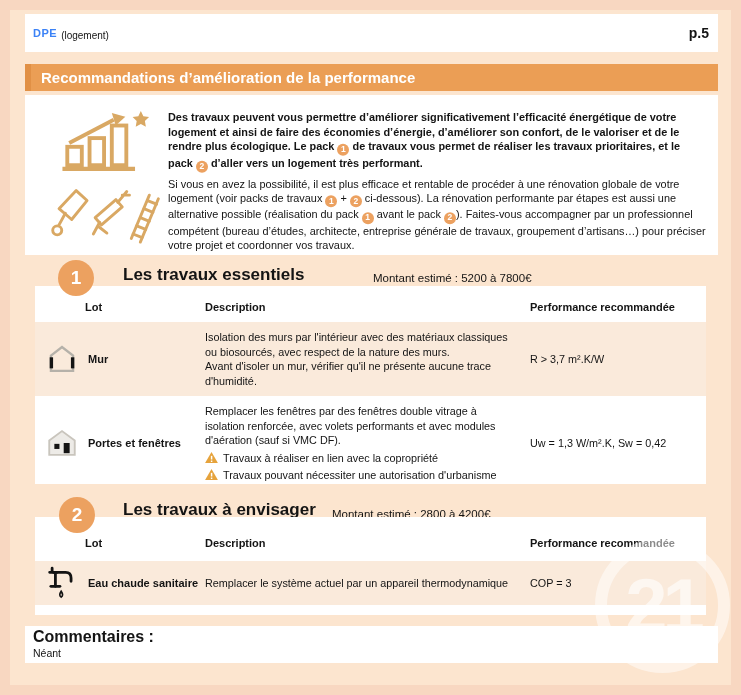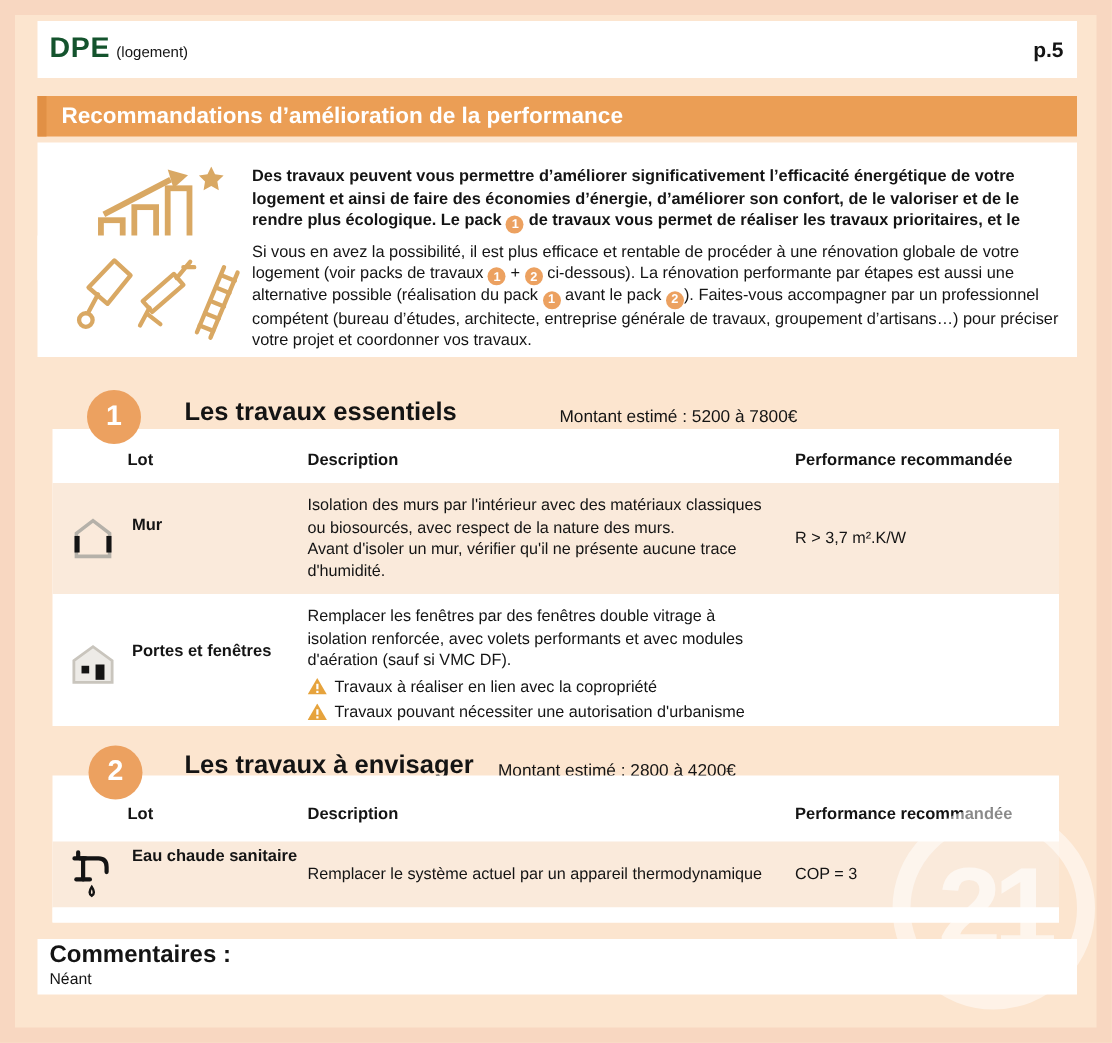--- a/index.html
+++ b/index.html
@@ -5,32 +5,32 @@
   * { margin:0; padding:0; box-sizing:border-box; }
   html,body { width:741px; height:695px; }
   body { font-family:"Liberation Sans", sans-serif; background:#f8d7c1; color:#141414; }
   .page { position:relative; width:741px; height:695px; background:#f8d7c1; overflow:hidden; }
   .page-inner { position:absolute; left:10px; top:10px; right:10px; bottom:10px; background:#fce5cf; }
 
   .block { position:absolute; left:25px; width:693px; background:#ffffff; }
 
   
   .band-header { top:14px; height:38px; display:flex; align-items:center; padding:0 9px 0 8px; }
-  .brand { color:#14532d; font-weight:bold; font-size:19px; letter-spacing:.5px; }
+  .brand { color:#3b82f6; font-weight:bold; font-size:11px; letter-spacing:.5px; }
   .doc-title { font-size:15.5px; margin-left:22px; }
   .doc-scope { font-size:10px; margin-left:4px; margin-top:5px; }
   .page-num { margin-left:auto; font-weight:bold; font-size:14px; }
 
   
   .banner { top:64px; height:27px; background:#eb9e55; border-left:6px solid #e19045; display:flex; align-items:center; }
   .banner span { color:#fff; font-weight:bold; font-size:15px; padding-left:10px; }
 
   
   .intro1 { top:95px; height:92px; }
-  .intro2 { top:157px; height:81px; }
+  .intro2 { top:174px; height:81px; }
   .intro-icon { position:absolute; left:22px; top:0; width:118px; height:100%; display:flex; align-items:center; justify-content:center; }
   .intro-text { position:absolute; left:143px; right:12px; top:50%; transform:translateY(-50%); font-size:10.9px; line-height:1.3; }
   .intro1 .intro-text { font-weight:bold; line-height:1.34; }
 
   .pack-badge { display:inline-flex; width:12px; height:12px; border-radius:50%; background:#eca160; color:#fff;
     font-size:8.5px; font-weight:bold; align-items:center; justify-content:center; vertical-align:-2px; }
 
   
   .sec-circle { position:absolute; width:36px; height:36px; border-radius:50%; background:#eca160; color:#fff;
     font-weight:bold; font-size:19px; display:flex; align-items:center; justify-content:center; z-index:3; }
@@ -45,21 +45,21 @@
   .thead1 { height:36px; align-items:end; padding-bottom:9px; }
   .thead2 { height:44px; align-items:end; padding-bottom:12px; }
   .th { font-weight:bold; font-size:11px; }
   .th-lot { padding-left:50px; }
   .th-perf { padding-left:5px; }
   .row-pale { background:#faeadb; }
   .row-mur { height:74px; }
   .row-portes { height:88px; }
   .row-ecs { height:44px; }
   .t2-bottom { height:10px; background:#fff; }
-  .lot-cell { display:flex; gap:7px; padding-left:8px; font-weight:bold; font-size:11px; }
+  .lot-cell { display:flex; align-items:center; gap:7px; padding-left:8px; font-weight:bold; font-size:11px; }
   .lot-icon { width:38px; display:flex; justify-content:center; flex-shrink:0; }
   .desc-cell { font-size:10.8px; line-height:1.35; padding:8px 14px 8px 0; }
   .desc-text { white-space:pre-line; }
   .perf-cell { font-size:10.8px; padding-left:5px; }
   .warning-line { display:flex; align-items:flex-start; gap:5px; margin-top:3px; }
   .warning-line svg { flex-shrink:0; margin-top:1px; }
 
   
   .comments { top:626px; height:37px; padding:2px 10px 0 8px; }
   .comments-label { font-weight:bold; font-size:16px; }
@@ -178,20 +178,21 @@
         </div>
         <div class="warning-line">
           <svg width="13" height="11" viewBox="0 0 14 12">
             <path d="M7 0 L14 12 H0 Z" fill="#e6a33c"></path>
             <rect x="6.3" y="4.2" width="1.6" height="4" fill="#fff"></rect>
             <rect x="6.3" y="9.3" width="1.6" height="1.6" fill="#fff"></rect>
           </svg>
           <span>Travaux pouvant nécessiter une autorisation d'urbanisme</span>
         </div>
       </div>
+      <div class="perf-cell">Uw = 1,3 W/m².K, Sw = 0,42</div>
     </div>
   </div>
 
   <div class="sec-circle" style="left:59px; top:497px;">2</div>
   <div class="sec-title" style="left:123px; top:500px;">Les travaux à envisager</div>
   <div class="sec-estimate" style="left:332px; top:508px;">Montant estimé : 2800 à 4200€</div>
 
   <div class="table t2">
     <div class="trow thead2">
       <div class="th th-lot">Lot</div>

